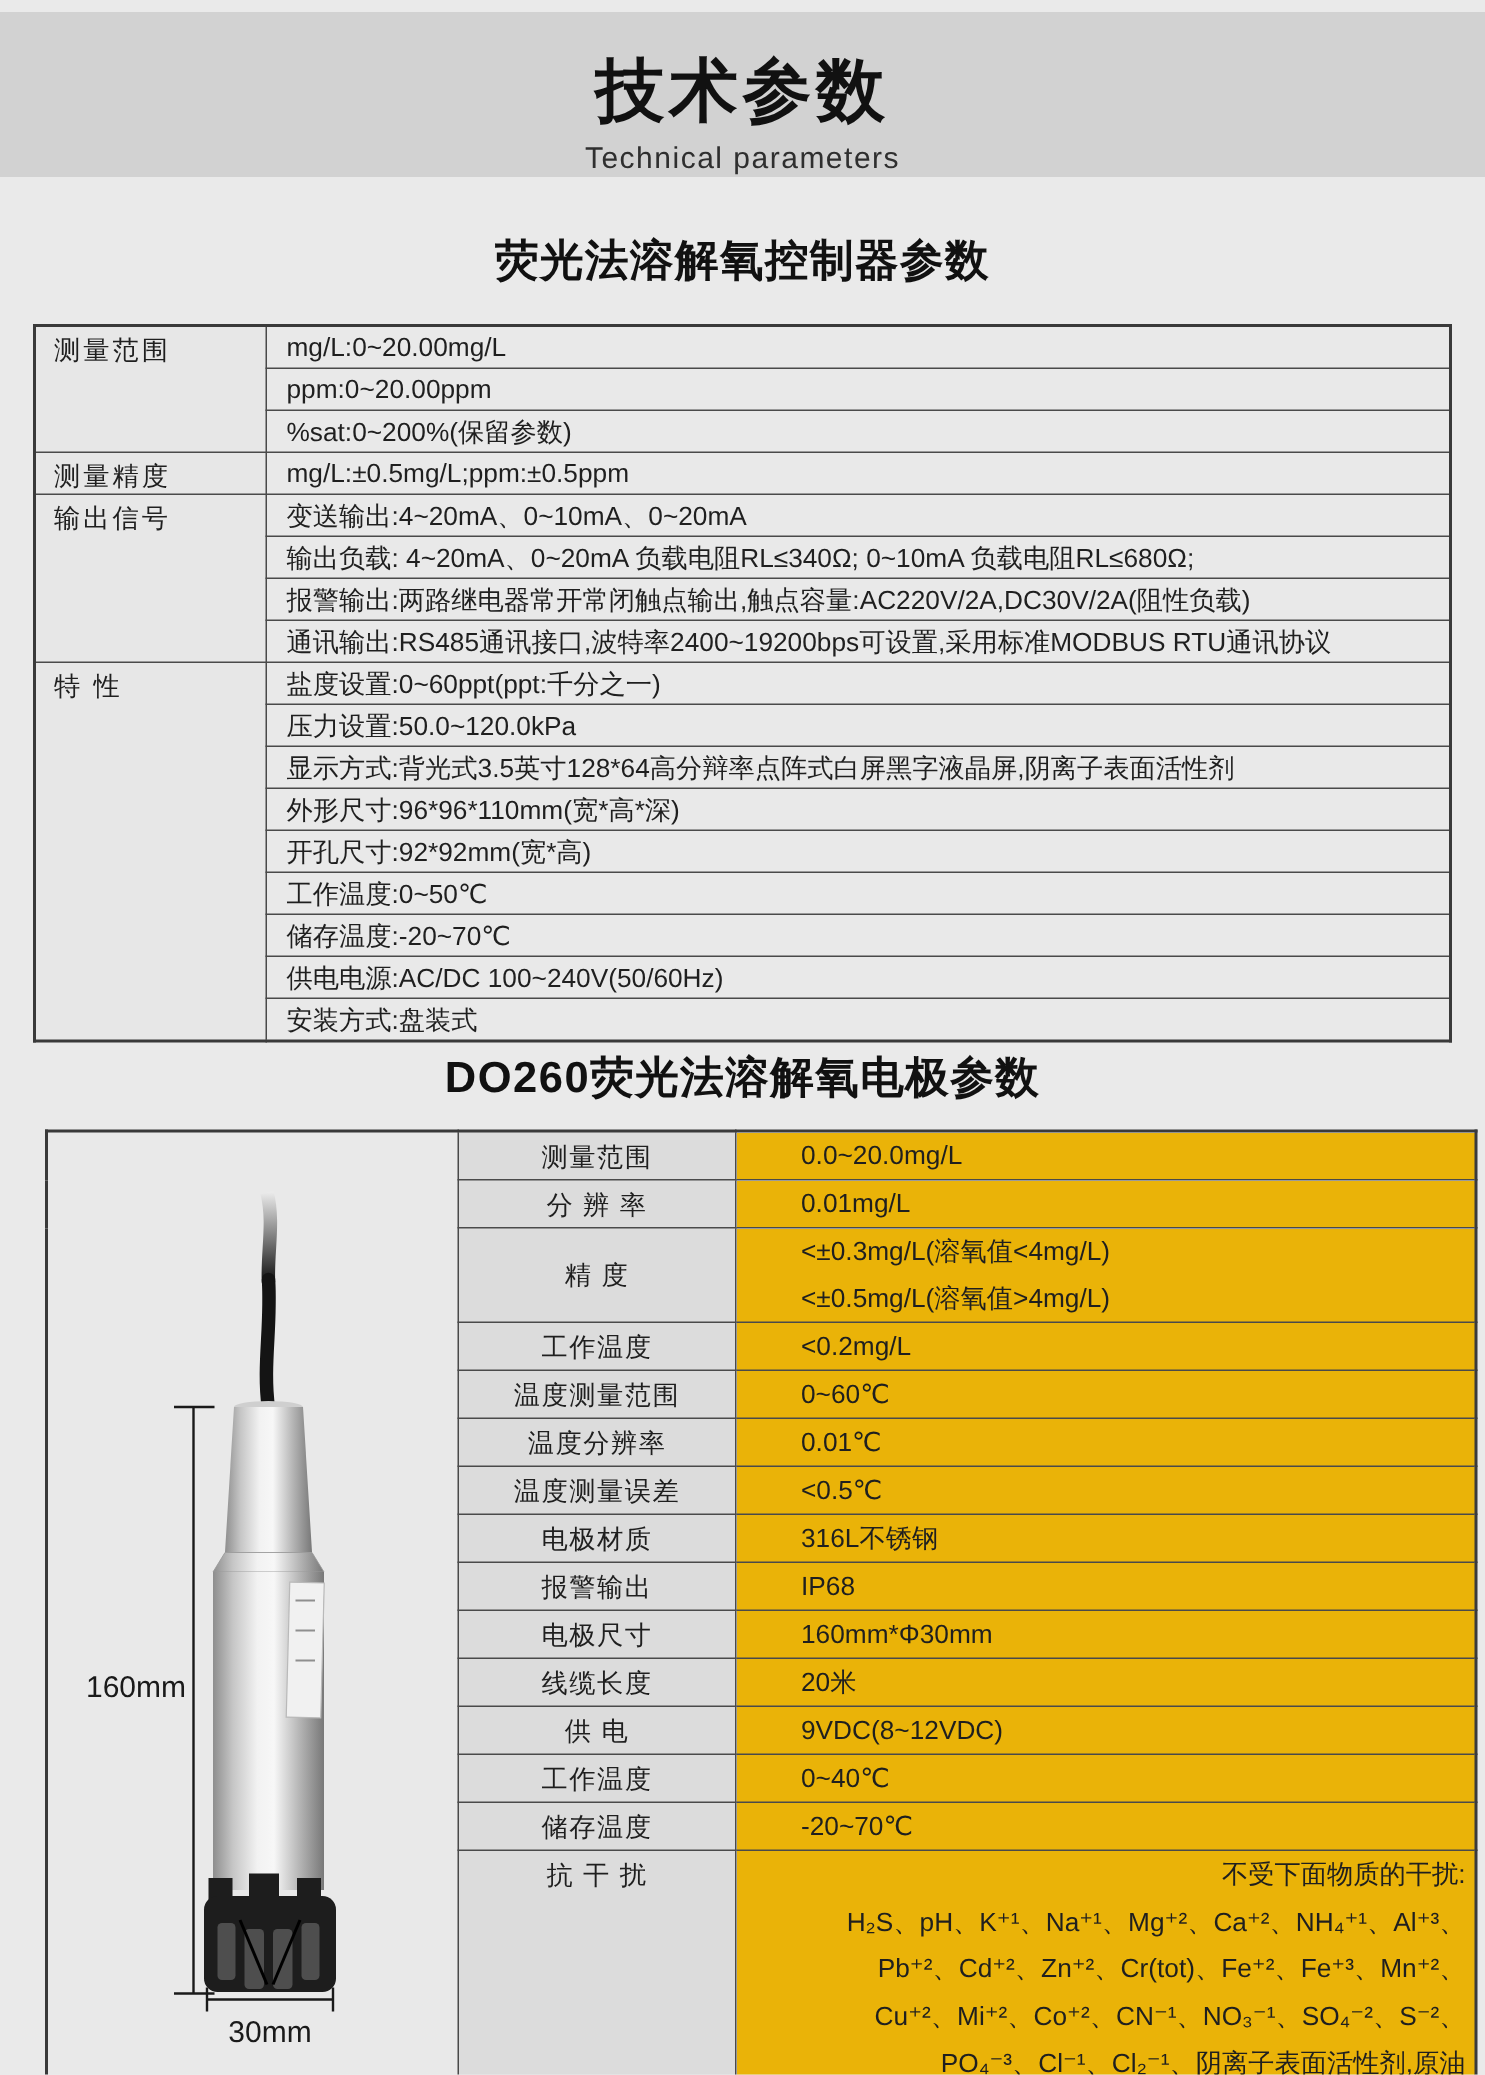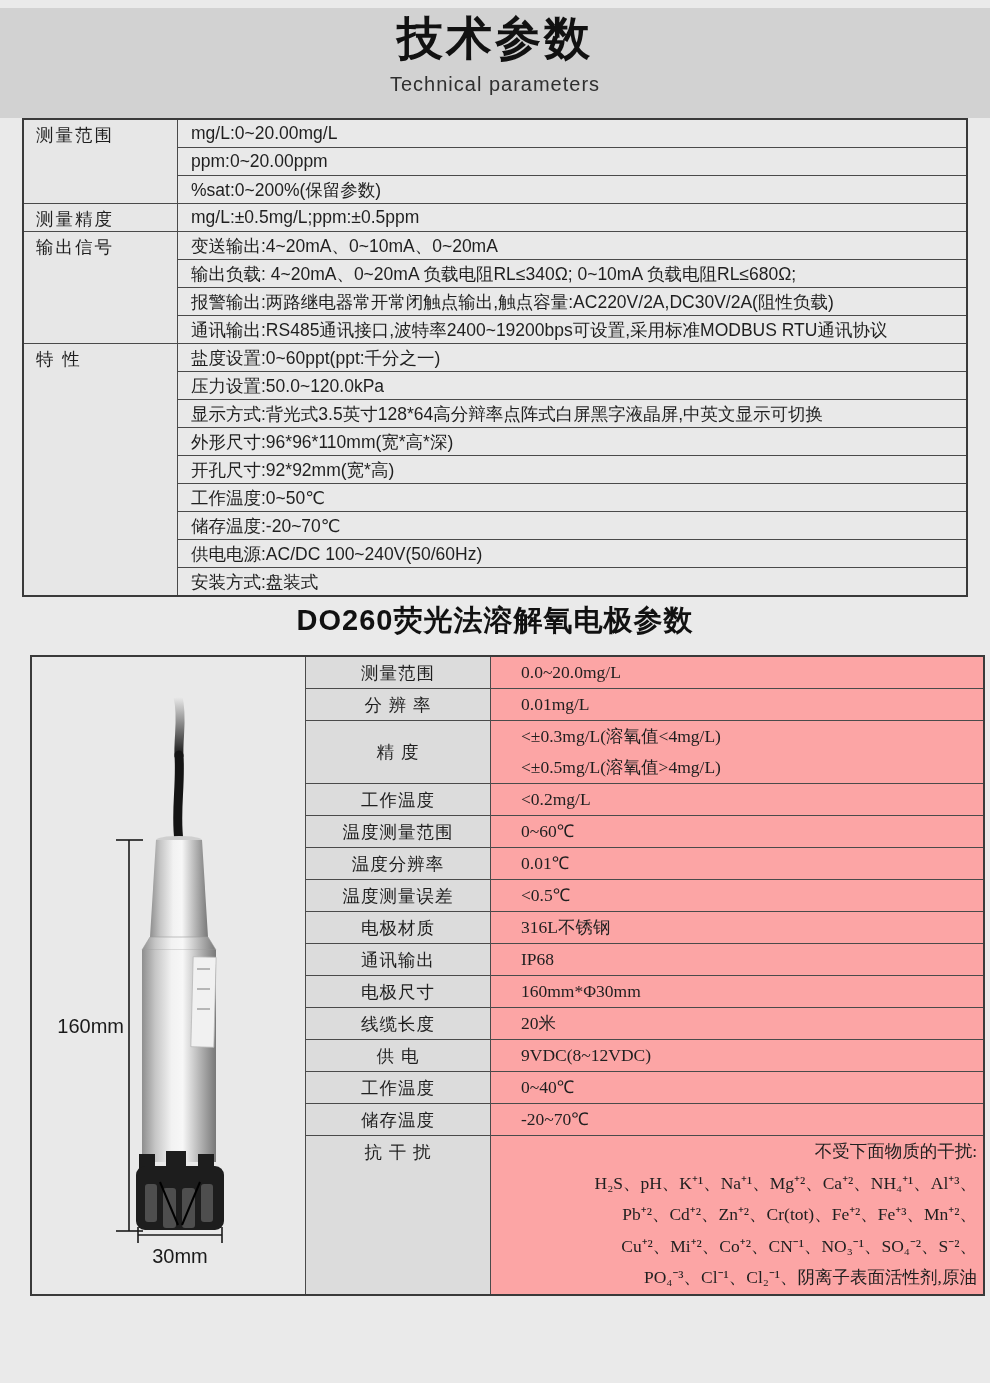--- a/index.html
+++ b/index.html
@@ -3,21 +3,21 @@
 <meta charset="utf-8">
 <style>
   html,body { margin:0; padding:0; }
   body {
     width:990px; height:1383px; background:#eaeaea; overflow:hidden;
     font-family:"Liberation Sans","DejaVu Sans",sans-serif; color:#1f1f1f;
     -webkit-font-smoothing:antialiased;
   }
   .band {
     margin-top:8px; height:110px; background:#d2d2d2; text-align:center;
-    display:flex; flex-direction:column; justify-content:flex-start;
+    display:flex; flex-direction:column; justify-content:flex-end;
   }
   .band h1 { margin:0; font-size:46px; font-weight:700; letter-spacing:3px; color:#111; }
   .band .subtitle { margin-top:3px; font-size:20px; font-weight:400; color:#2f2f2f; letter-spacing:1px; }
   h2.section-title { margin:36px 0 22px; text-align:center; font-size:29px; font-weight:700; color:#111; letter-spacing:1px; }
   h2.section-title.second { margin:4px 0 14px; }
 
   table { border-collapse:collapse; table-layout:fixed; }
   td,th { border:1px solid #4a4a4a; font-size:17.5px; font-weight:500; color:#1f1f1f; }
 
   
@@ -31,36 +31,37 @@
   }
 
   
   #electrode-table { margin-left:30px; width:955px; border:2px solid #3a3a3a; }
   #electrode-table .img-cell { width:273px; background:#e9e9e9; padding:0; vertical-align:top; }
   #electrode-table th {
     width:176px; text-align:center; vertical-align:middle;
     padding:0 4px; letter-spacing:1px; background:#dcdcdc;
   }
   #electrode-table th.top { vertical-align:top; padding-top:4px; }
-  #electrode-table td.val { padding:0 6px 0 30px; background:#fca5a5; overflow:hidden;font-family:Liberation Serif, serif; }
+  #electrode-table td.val { padding:0 6px 0 43px; background:#eab308; overflow:hidden; }
   #electrode-table .vline { line-height:31px; height:31px; white-space:nowrap; }
   #electrode-table tr.tall .vline { line-height:31.6px; height:31.6px;text-align:right; }
 
   svg text { font-family:"Liberation Sans","DejaVu Sans",sans-serif; }
 </style>
 </head>
 <body>
 
 <div class="page">
 
   <header class="band">
     <h1>技术参数</h1>
     <div class="subtitle">Technical parameters</div>
   </header>
 
+  <h2 class="section-title">荧光法溶解氧控制器参数</h2>
 
   <table id="controller-table">
     <tbody>
         <tr>
           <th rowspan="3">测量范围</th>
           <td>mg/L:0~20.00mg/L</td>
         </tr>
         <tr>
           <td>ppm:0~20.00ppm</td>
         </tr>
@@ -85,21 +86,21 @@
           <td>通讯输出:RS485通讯接口,波特率2400~19200bps可设置,采用标准MODBUS RTU通讯协议</td>
         </tr>
         <tr>
           <th rowspan="9">特  性</th>
           <td>盐度设置:0~60ppt(ppt:千分之一)</td>
         </tr>
         <tr>
           <td>压力设置:50.0~120.0kPa</td>
         </tr>
         <tr>
-          <td>显示方式:背光式3.5英寸128*64高分辩率点阵式白屏黑字液晶屏,中英文显示可切换</td>
+          <td>显示方式:背光式3.5英寸128*64高分辩率点阵式白屏黑字液晶屏,阴离子表面活性剂</td>
         </tr>
         <tr>
           <td>外形尺寸:96*96*110mm(宽*高*深)</td>
         </tr>
         <tr>
           <td>开孔尺寸:92*92mm(宽*高)</td>
         </tr>
         <tr>
           <td>工作温度:0~50℃</td>
         </tr>
@@ -225,21 +226,21 @@
             <div class="vline">&lt;0.5℃</div>
           </td>
         </tr>
         <tr>
           <th>电极材质</th>
           <td class="val">
             <div class="vline">316L不锈钢</div>
           </td>
         </tr>
         <tr>
-          <th>通讯输出</th>
+          <th>报警输出</th>
           <td class="val">
             <div class="vline">IP68</div>
           </td>
         </tr>
         <tr>
           <th>电极尺寸</th>
           <td class="val">
             <div class="vline">160mm*Φ30mm</div>
           </td>
         </tr>

